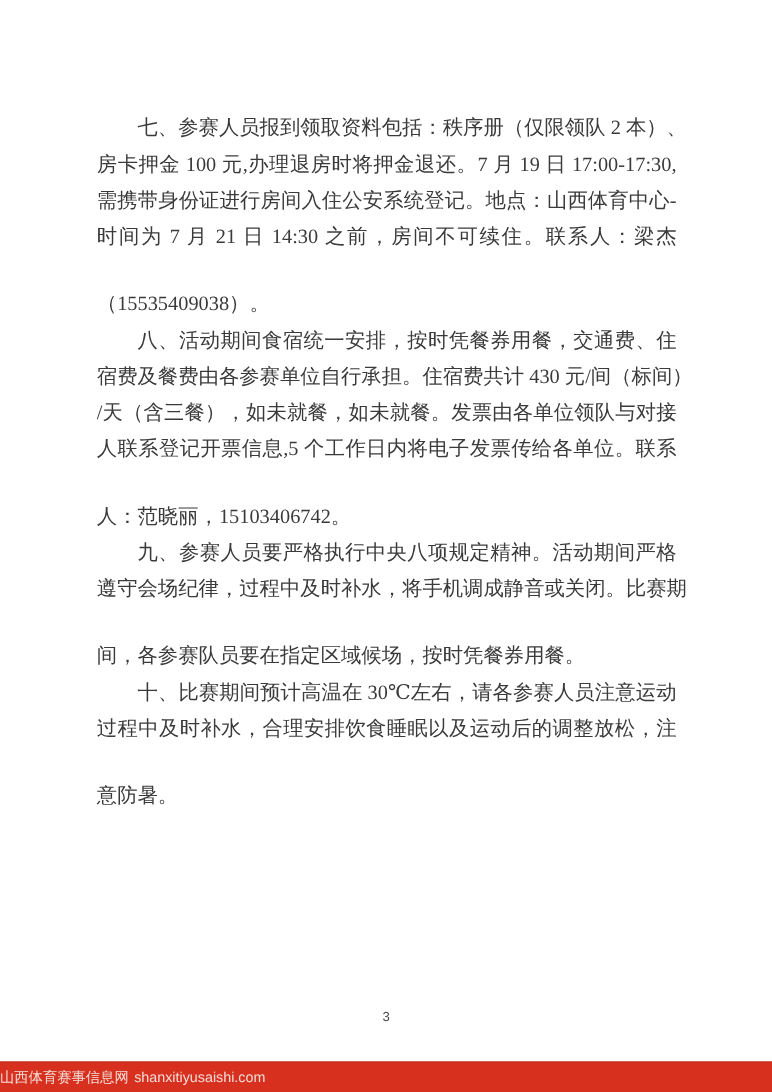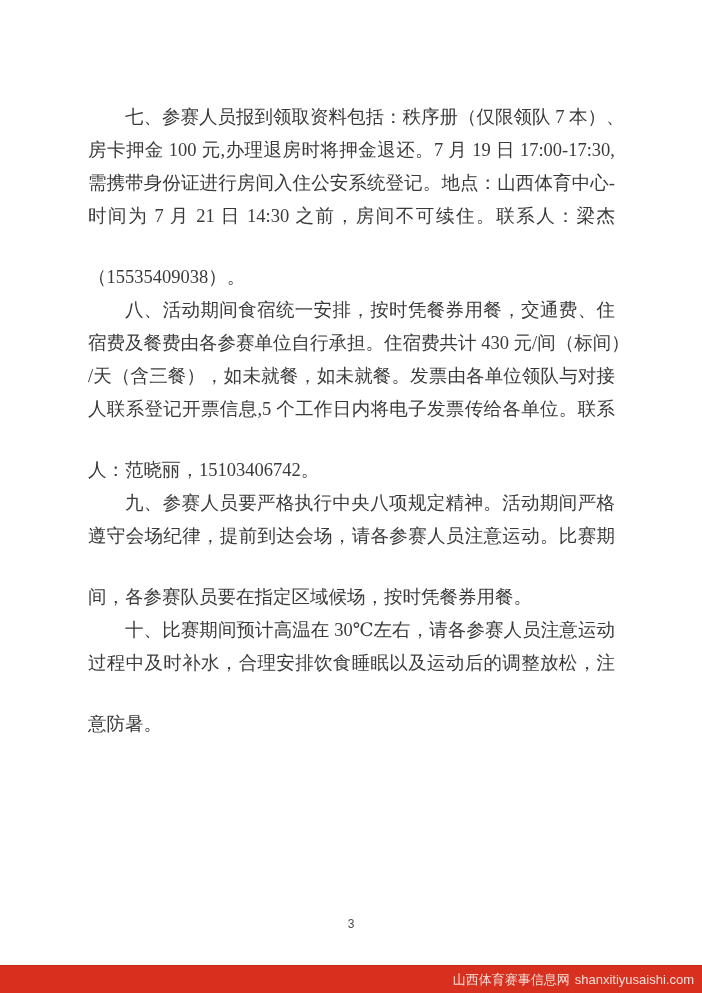--- a/index.html
+++ b/index.html
@@ -59,56 +59,56 @@
     position: absolute;
     left: 0;
     bottom: 0;
     width: 100%;
     height: 28px;
     background: #d7301f;
     border-top: 1px solid #c42c1c;
     box-sizing: border-box;
     display: flex;
     align-items: center;
-    justify-content: flex-end;
+    justify-content: flex-start;
     padding-right: 8px;
     color: #f3ddd6;
     font-size: 13px;
     font-family: "Liberation Sans", "DejaVu Sans", sans-serif;
   }
   .footer-bar .site-url {
     margin-left: 5px;
   }
 </style>
 </head>
 <body>
 
 <div class="doc-page">
 
   <div class="body-text">
 
     <p class="para">
-      <span class="line first">七、参赛人员报到领取资料包括：秩序册（仅限领队 7 本）、</span>
+      <span class="line first">七、参赛人员报到领取资料包括：秩序册（仅限领队 2 本）、</span>
       <span class="line">房卡押金 100 元,办理退房时将押金退还。7 月 19 日 17:00-17:30,</span>
       <span class="line">需携带身份证进行房间入住公安系统登记。地点：山西体育中心-</span>
       <span class="line">时间为 7 月 21 日 14:30 之前，房间不可续住。联系人：梁杰</span>
       <span class="line last">（15535409038）。</span>
     </p>
 
     <p class="para">
       <span class="line first">八、活动期间食宿统一安排，按时凭餐券用餐，交通费、住</span>
       <span class="line">宿费及餐费由各参赛单位自行承担。住宿费共计 430 元/间（标间）</span>
       <span class="line">/天（含三餐），如未就餐，如未就餐。发票由各单位领队与对接</span>
       <span class="line">人联系登记开票信息,5 个工作日内将电子发票传给各单位。联系</span>
       <span class="line last">人：范晓丽，15103406742。</span>
     </p>
 
     <p class="para">
       <span class="line first">九、参赛人员要严格执行中央八项规定精神。活动期间严格</span>
-      <span class="line">遵守会场纪律，提前到达会场，请各参赛人员注意运动。比赛期</span>
+      <span class="line">遵守会场纪律，过程中及时补水，将手机调成静音或关闭。比赛期</span>
       <span class="line last">间，各参赛队员要在指定区域候场，按时凭餐券用餐。</span>
     </p>
 
     <p class="para">
       <span class="line first">十、比赛期间预计高温在 30℃左右，请各参赛人员注意运动</span>
       <span class="line">过程中及时补水，合理安排饮食睡眠以及运动后的调整放松，注</span>
       <span class="line last">意防暑。</span>
     </p>
 
   </div>

